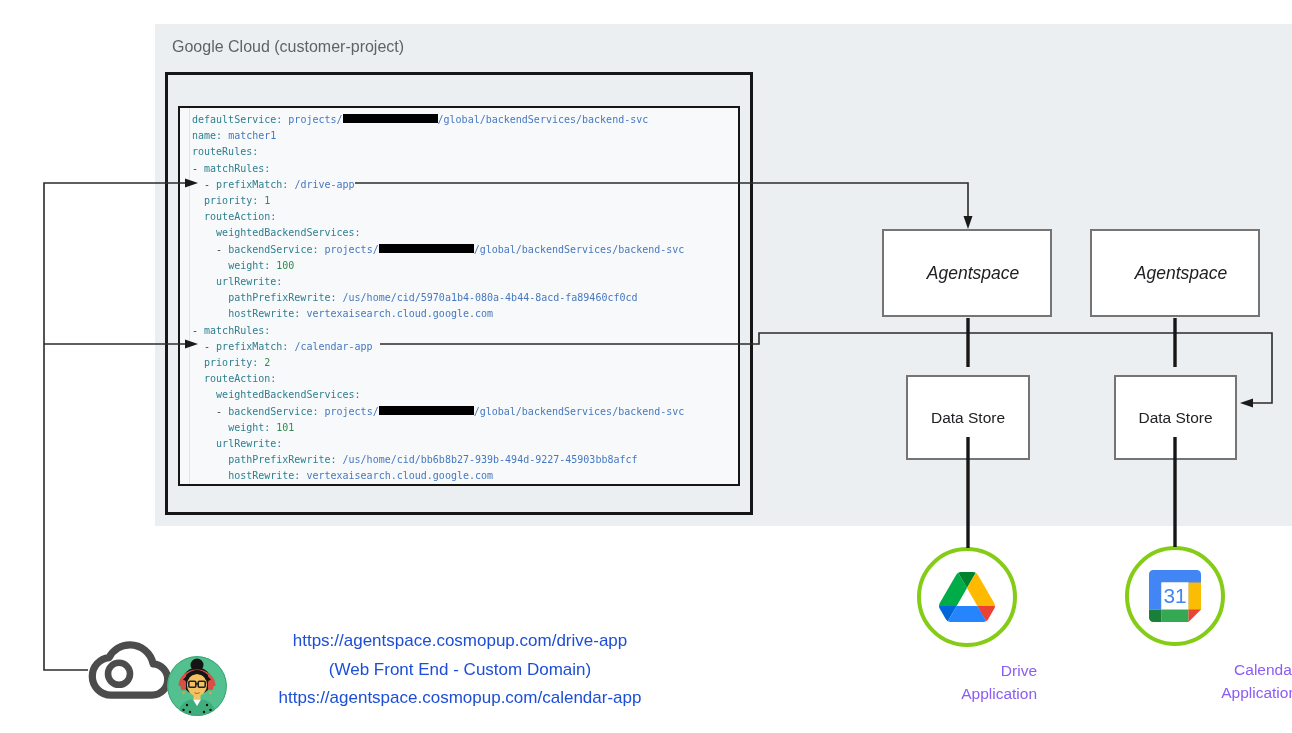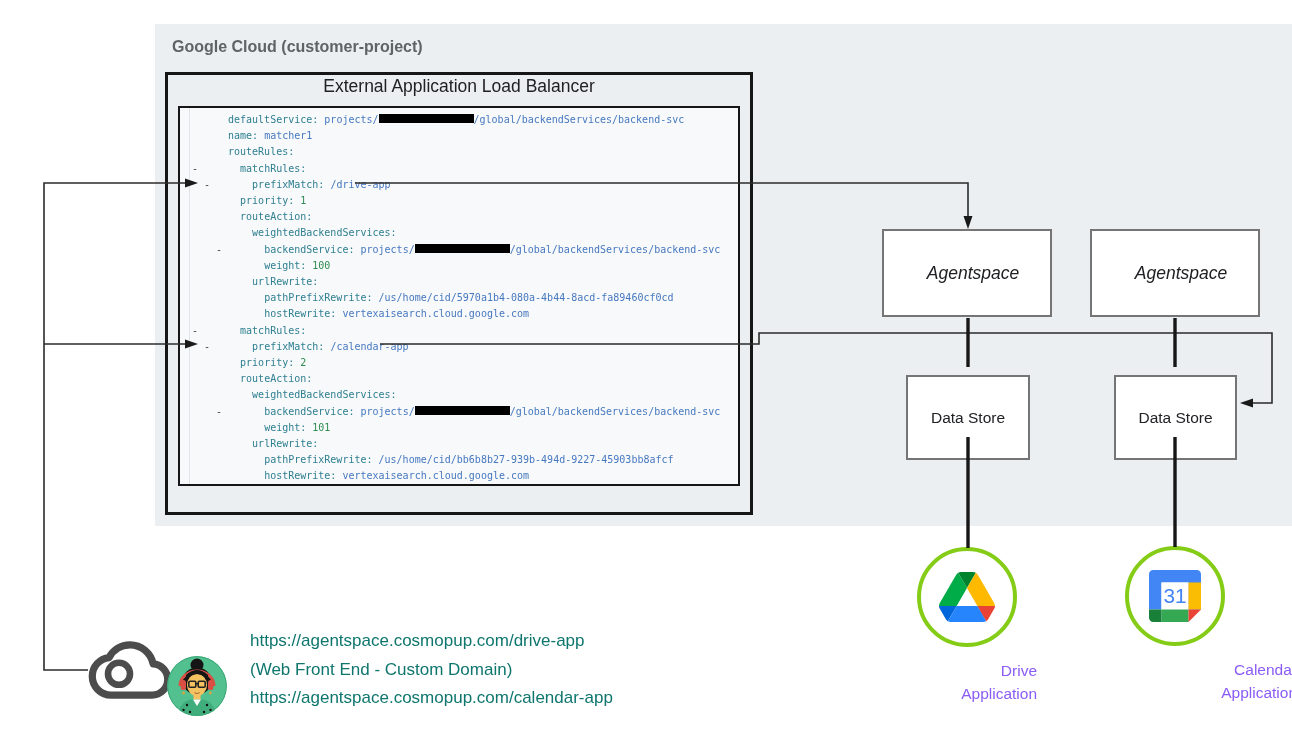--- a/index.html
+++ b/index.html
@@ -1,61 +1,60 @@
 <!DOCTYPE html>
 <html><head>
 <meta charset="utf-8">
 <style>
   html,body{margin:0;padding:0;background:#fff;}
   #stage{position:relative;width:1292px;height:733px;background:#ffffff;overflow:hidden;
          font-family:"Liberation Sans",sans-serif;color:#202124;}
   .abs{position:absolute;}
   
   #gc-panel{left:155px;top:24px;width:1137px;height:502px;background:#eceff1;}
-  #gc-label{left:172px;top:38px;font-size:16px;color:#5f6368;font-weight:bold;}
+  #gc-label{left:172px;top:38px;font-size:16px;color:#5f6368;}
   
   #lb-box{left:165px;top:72px;width:588px;height:443px;border:3px solid #161616;box-sizing:border-box;}
   #lb-title{left:165px;top:76px;width:588px;text-align:center;font-size:17.5px;color:#202124;}
   
   #code-box{left:178px;top:106px;width:562px;height:380px;border:2px solid #161616;
             box-sizing:border-box;background:#f8f9fa;overflow:hidden;}
   #gutter-line{left:9px;top:0;width:1px;height:100%;background:#e1e4e6;}
   #code-content{position:absolute;left:12px;top:4px;font-family:"DejaVu Sans Mono",monospace;
                 font-size:10px;line-height:16.2px;}
   .cl{white-space:pre;}
-  .key{color:#2e7f91;margin-left:36px;}
+  .key{color:#2e7f91;}
   .val{color:#4678c0;}
   .num{color:#2e8b4f;}
   .dash,.plain{color:#3c4043;}
   .redact{display:inline-block;width:95px;height:9px;background:#000;vertical-align:baseline;}
   
   .node{background:#fff;border:2px solid #757575;box-sizing:border-box;display:flex;
         align-items:center;justify-content:center;}
   .agentspace{width:170px;height:88px;font-style:italic;font-size:17.5px;padding-left:12px;}
   .datastore{width:124px;height:85px;font-size:15.5px;margin-top:7px;}
   
   .app-circle{width:100px;height:100px;border-radius:50%;background:#fff;border:4px solid #84cc16;
               box-sizing:border-box;display:flex;align-items:center;justify-content:center;}
   .app-label{width:140px;text-align:right;font-size:15.5px;line-height:23px;color:#8b5cf6;}
   
-  #frontend-urls{left:250px;top:627px;width:420px;text-align:left;font-size:17px;
-                 line-height:28.5px;color:#0f766e;}
+  #frontend-urls{left:250px;top:627px;width:420px;text-align:center;font-size:17px;
+                 line-height:28.5px;color:#1d4ed8;}
   svg{display:block;}
   #wires{left:0;top:0;pointer-events:none;}
 </style>
 </head>
 <body>
 
 <div id="stage">
 
   <div id="gc-panel" class="abs"></div>
   <div id="gc-label" class="abs">Google Cloud (customer-project)</div>
 
   <div id="lb-box" class="abs"></div>
-  <div id="lb-title" class="abs">External Application Load Balancer</div>
   <div id="code-box" class="abs">
     <div id="gutter-line" class="abs"></div>
     <div id="code-content">
         <div class="cl"><span class="key">defaultService:</span><span class="plain"> </span><span class="val">projects/</span><span class="redact"></span><span class="val">/global/backendServices/backend-svc</span></div>
         <div class="cl"><span class="key">name:</span><span class="plain"> </span><span class="val">matcher1</span></div>
         <div class="cl"><span class="key">routeRules:</span></div>
         <div class="cl"><span class="dash">- </span><span class="key">matchRules:</span></div>
         <div class="cl"><span class="plain">  </span><span class="dash">- </span><span class="key">prefixMatch:</span><span class="plain"> </span><span class="val">/drive-app</span></div>
         <div class="cl"><span class="plain">  </span><span class="key">priority:</span><span class="plain"> </span><span class="num">1</span></div>
         <div class="cl"><span class="plain">  </span><span class="key">routeAction:</span></div>

